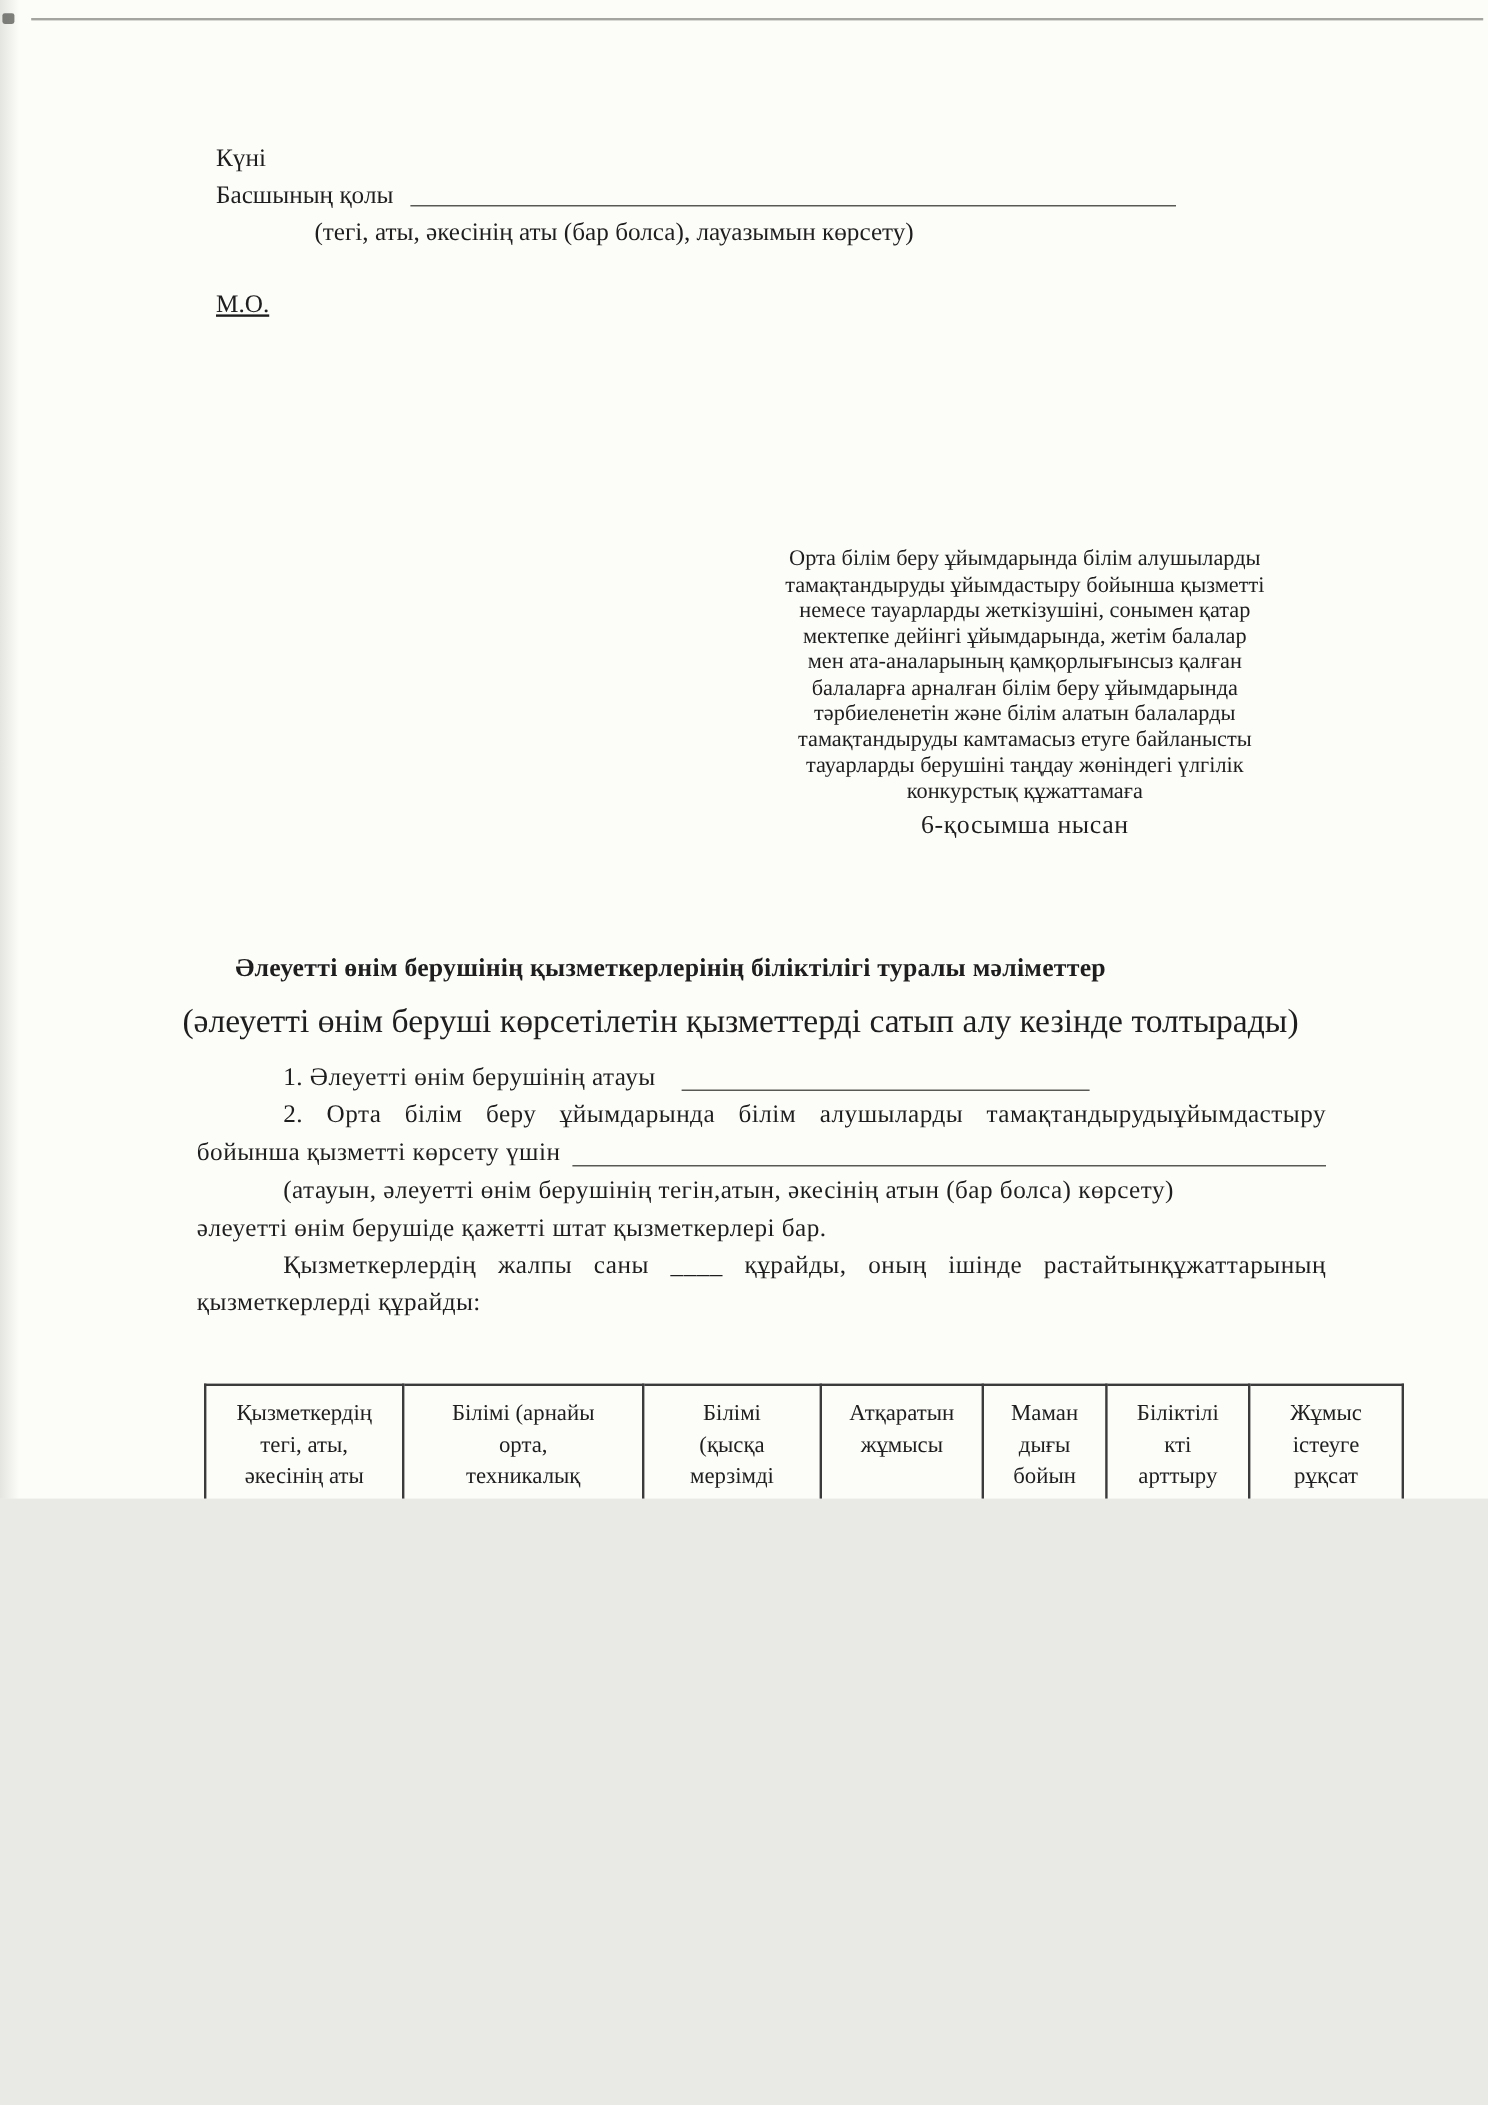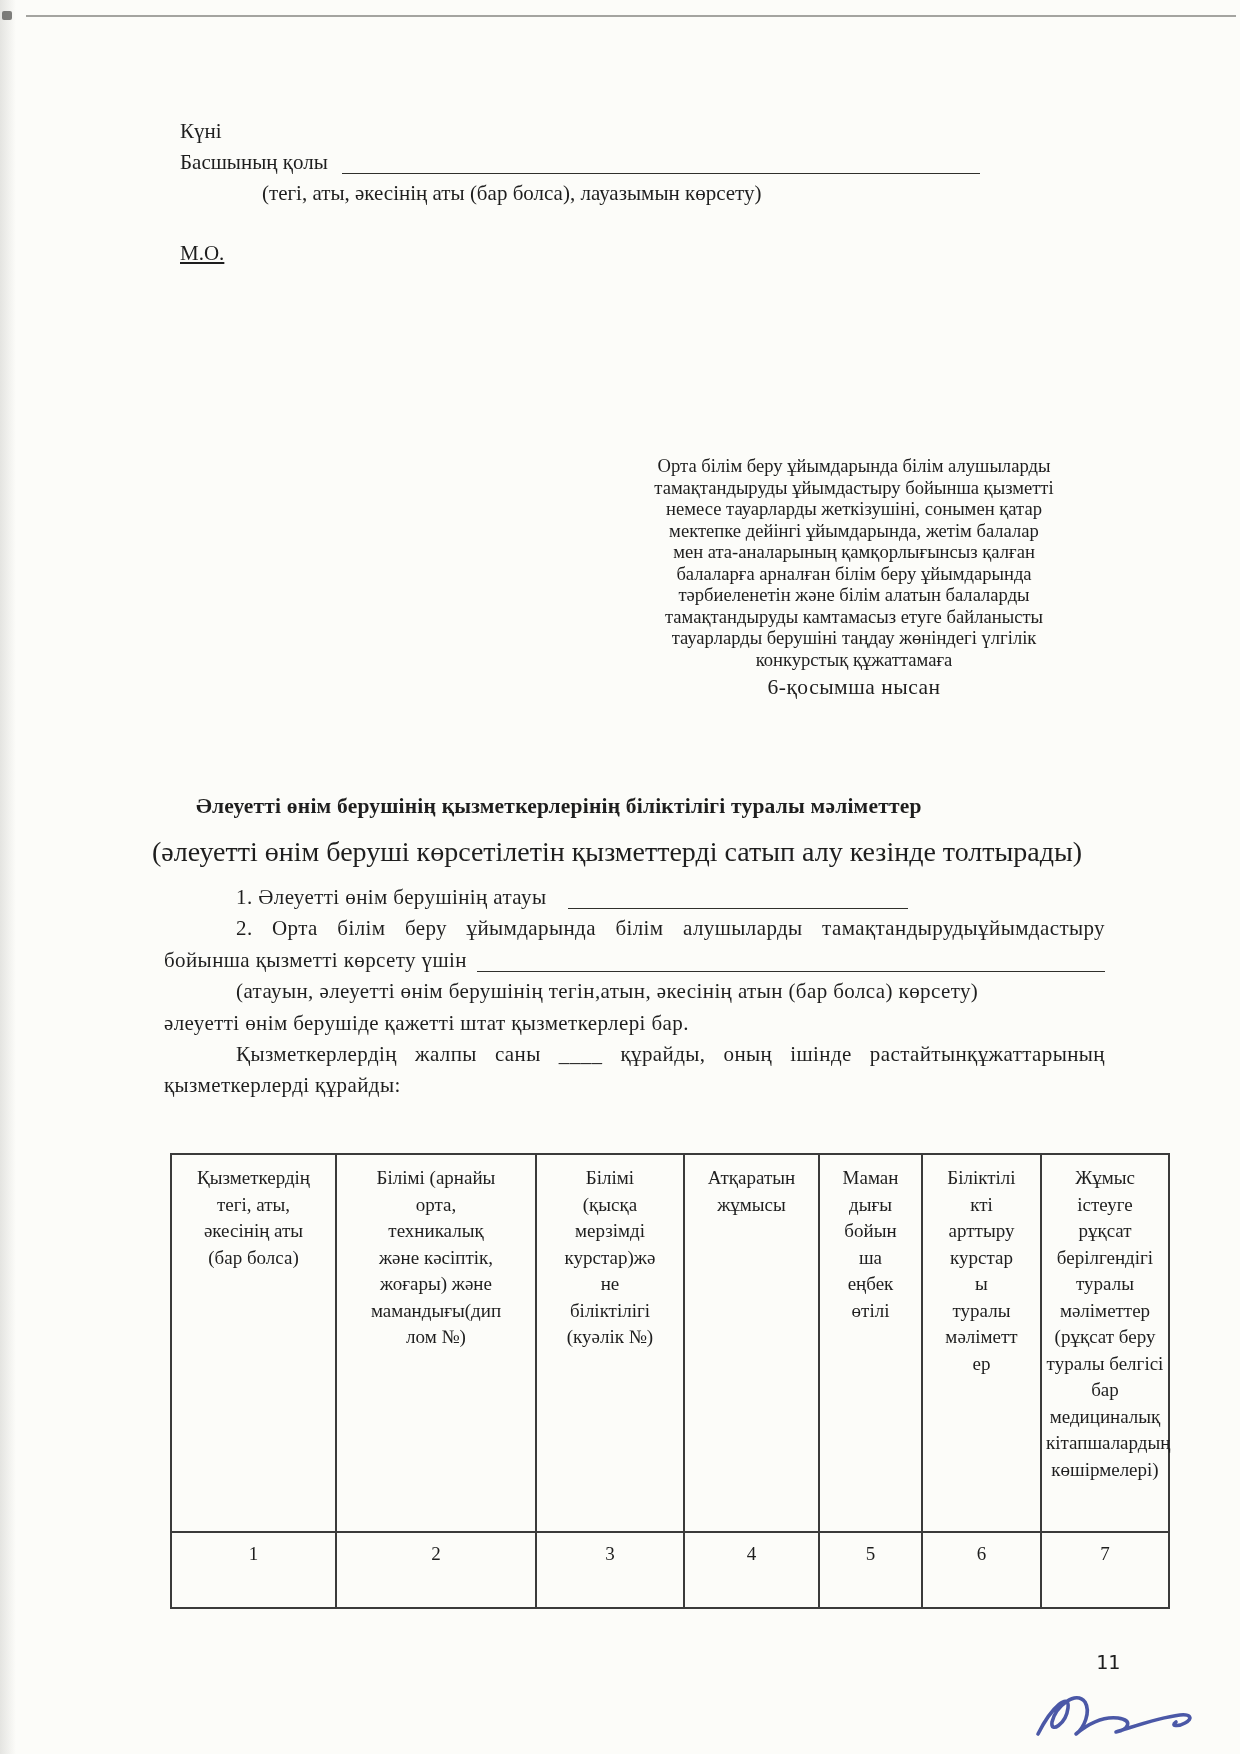--- a/index.html
+++ b/index.html
@@ -1,33 +1,33 @@
 <!DOCTYPE html>
 <html lang="kk"><head>
 <meta charset="utf-8">
 <style>
   html,body{margin:0;padding:0;background:#e9e9e6;}
   .sheet{
-    position:relative;width:1240px;height:1754px;margin:0 auto;
+    position:relative;width:1240px;height:1249px;margin:0 auto;
     background:#fcfcf9;color:#1e1e1e;
     font-family:"Liberation Serif", serif;
     overflow:hidden;
   }
   
   .edge-left{position:absolute;left:0;top:0;width:16px;height:1754px;
     background:linear-gradient(90deg, rgba(120,120,115,0.18), rgba(120,120,115,0));}
   .top-rule{position:absolute;left:26px;top:15px;width:1210px;height:2px;background:#8d8d89;opacity:.8;}
   .top-blot{position:absolute;left:2px;top:11px;width:10px;height:9px;background:#4c4c48;opacity:.7;border-radius:2px;}
 
   .txt{font-size:21px;line-height:31px;white-space:pre-line;}
   .blank{border-bottom:1.8px solid #30302c;height:24px;}
 
   
   .hdr{position:absolute;left:180px;top:116px;width:800px;}
-  .hdr-row{display:flex;align-items:flex-end;}
+  .hdr-row{display:flex;}
   .hdr-row .blank{flex:1;margin-left:14px;margin-bottom:4px;}
   .hdr-hint{padding-left:82px;}
   .seal{position:absolute;left:180px;top:238px;text-decoration:underline;}
 
   
   .notice{position:absolute;left:628px;top:455px;width:452px;text-align:center;}
   .notice-body{font-size:18.6px;line-height:21.5px;white-space:pre-line;}
   .notice-annex{font-size:21.5px;margin-top:5px;letter-spacing:.5px;}
 
   

